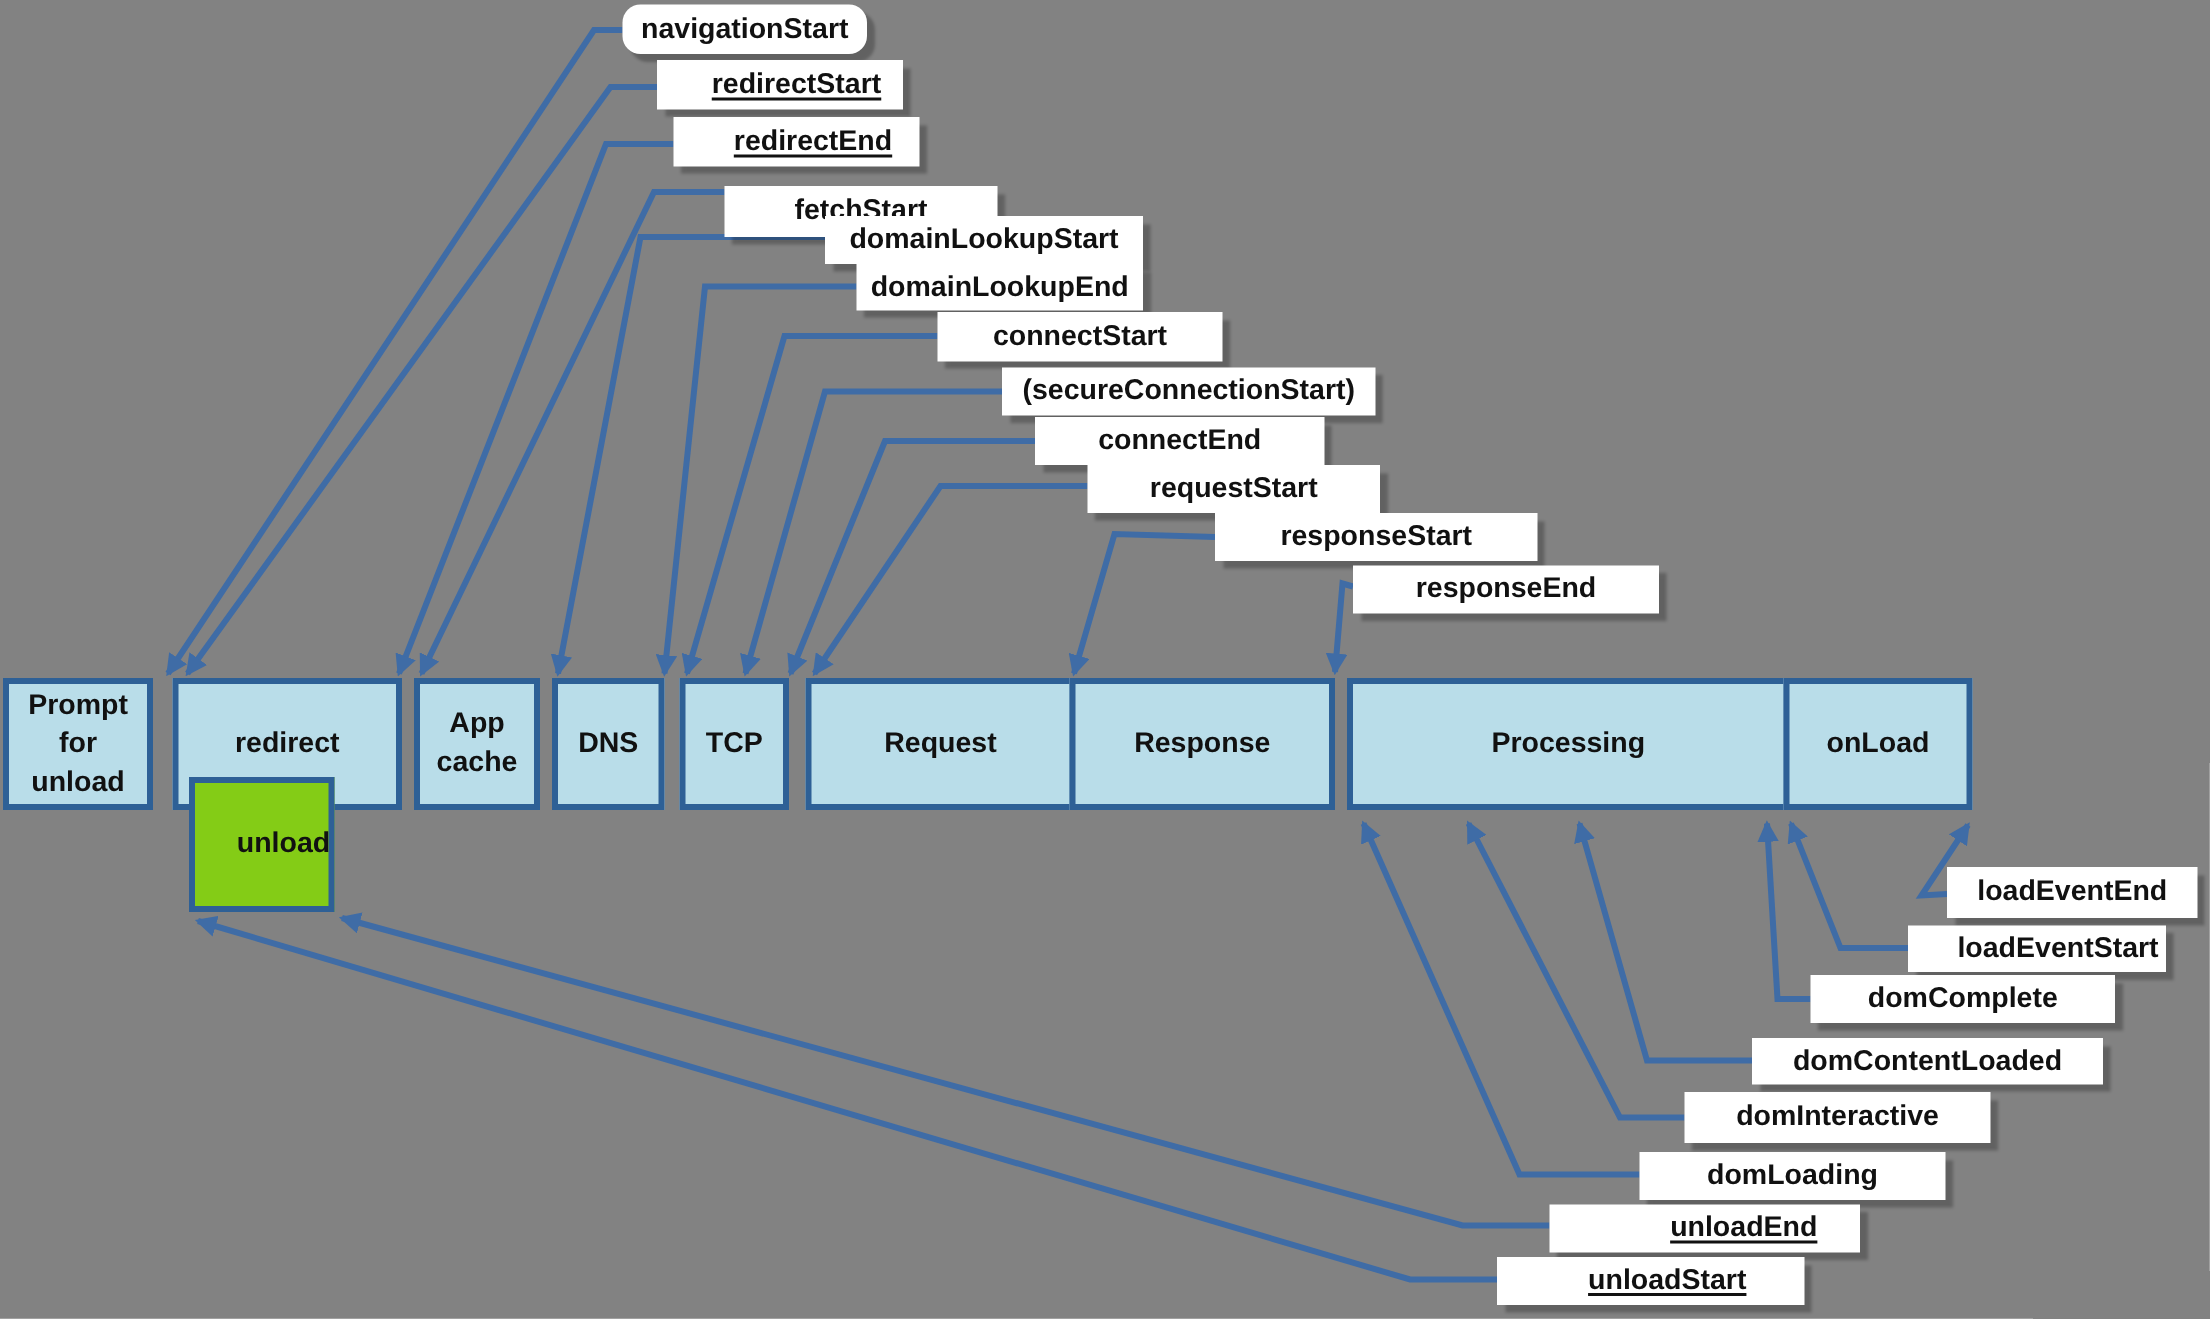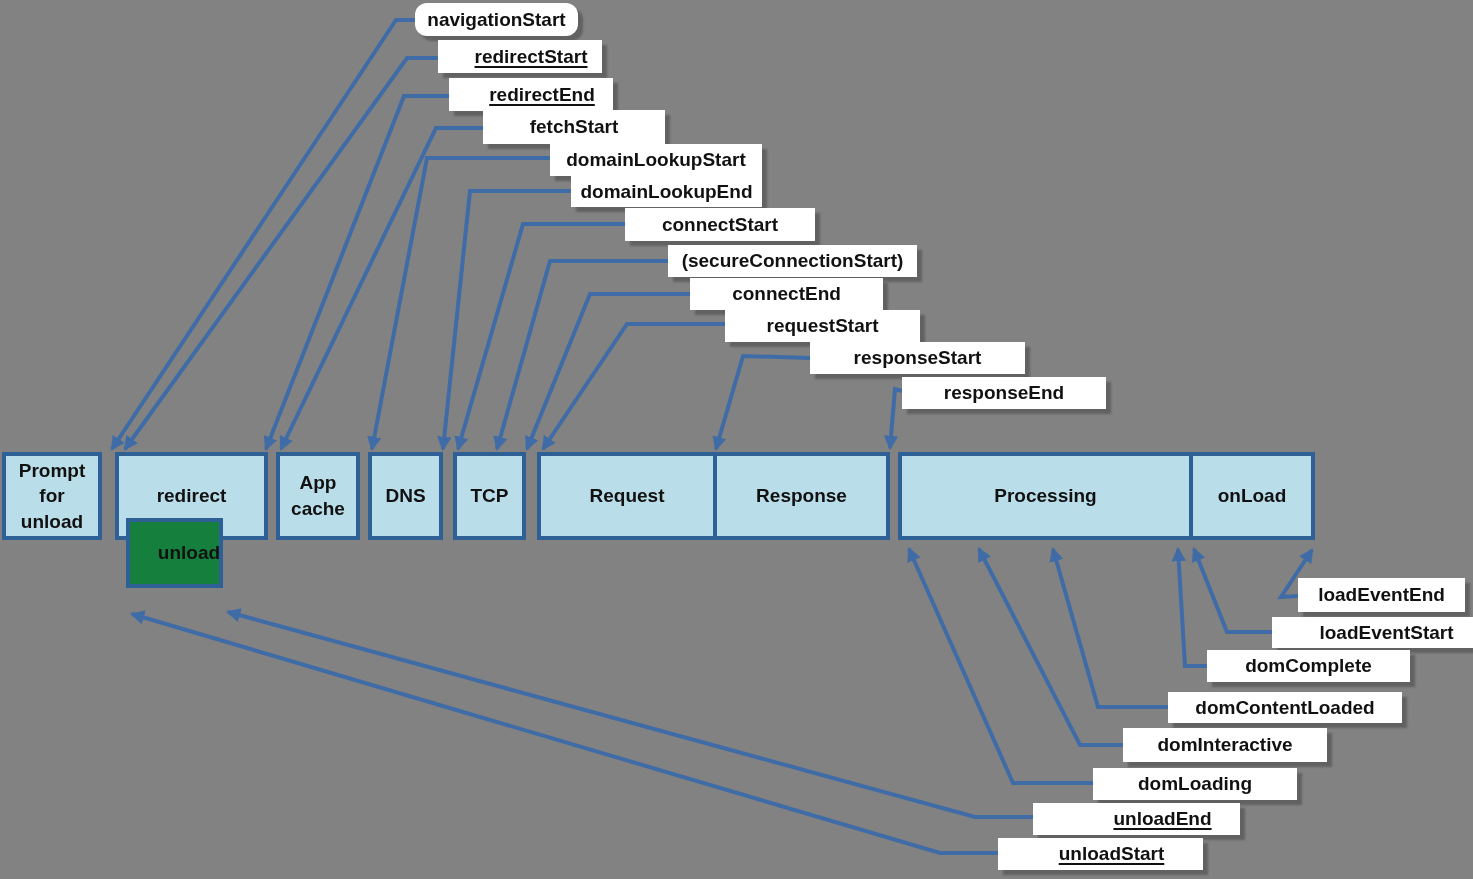--- a/index.html
+++ b/index.html
@@ -92,33 +92,33 @@
     </div>
     <div class="tbox" style="left: 713px; top: 452px; width: 177px; height: 88px; background: rgb(185, 221, 233); border: 4px solid rgb(46, 96, 150); color: rgb(17, 17, 17);">
       <span>Response</span>
     </div>
     <div class="tbox" style="left: 898px; top: 452px; width: 295px; height: 88px; background: rgb(185, 221, 233); border: 4px solid rgb(46, 96, 150); color: rgb(17, 17, 17);">
       <span>Processing</span>
     </div>
     <div class="tbox" style="left: 1189px; top: 452px; width: 126px; height: 88px; background: rgb(185, 221, 233); border: 4px solid rgb(46, 96, 150); color: rgb(17, 17, 17);">
       <span>onLoad</span>
     </div>
-    <div class="tbox overlay" style="left: 126px; top: 518px; width: 97px; height: 70px; background: #15803d; border: 4px solid rgb(46, 96, 150); color: rgb(17, 17, 17); padding-left: 31px;">
+    <div class="tbox overlay" style="left: 126px; top: 518px; width: 97px; height: 90px; background: #84cc16; border: 4px solid rgb(46, 96, 150); color: rgb(17, 17, 17); padding-left: 31px;">
       <span>unload</span>
     </div>
     <div class="evlabel" style="left: 415px; top: 3px; width: 163px; height: 33px; color: rgb(17, 17, 17); border-radius: 12px;">
       <span>navigationStart</span>
     </div>
     <div class="evlabel u" style="left: 438px; top: 40px; width: 164px; height: 33px; color: rgb(17, 17, 17);">
       <span>redirectStart</span>
     </div>
     <div class="evlabel u" style="left: 449px; top: 78px; width: 164px; height: 33px; color: rgb(17, 17, 17);">
       <span>redirectEnd</span>
     </div>
-    <div class="evlabel" style="left: 483px; top: 110px; width: 182px; height: 34px; color: rgb(17, 17, 17);">
+    <div class="evlabel" style="left: 483px; top: 124px; width: 182px; height: 34px; color: rgb(17, 17, 17);">
       <span>fetchStart</span>
     </div>
     <div class="evlabel" style="left: 550px; top: 144px; width: 212px; height: 32px; color: rgb(17, 17, 17);">
       <span>domainLookupStart</span>
     </div>
     <div class="evlabel" style="left: 571px; top: 176px; width: 191px; height: 31px; color: rgb(17, 17, 17);">
       <span>domainLookupEnd</span>
     </div>
     <div class="evlabel" style="left: 625px; top: 208px; width: 190px; height: 33px; color: rgb(17, 17, 17);">
       <span>connectStart</span>
@@ -134,21 +134,21 @@
     </div>
     <div class="evlabel" style="left: 810px; top: 342px; width: 215px; height: 32px; color: rgb(17, 17, 17);">
       <span>responseStart</span>
     </div>
     <div class="evlabel" style="left: 902px; top: 377px; width: 204px; height: 32px; color: rgb(17, 17, 17);">
       <span>responseEnd</span>
     </div>
     <div class="evlabel" style="left: 1298px; top: 578px; width: 167px; height: 34px; color: rgb(17, 17, 17);">
       <span>loadEventEnd</span>
     </div>
-    <div class="evlabel" style="left: 1272px; top: 617px; width: 201px; height: 31px; color: rgb(17, 17, 17); padding-left: 28px;">
+    <div class="evlabel" style="left: 1272px; top: 617px; width: 172px; height: 31px; color: rgb(17, 17, 17); padding-left: 28px;">
       <span>loadEventStart</span>
     </div>
     <div class="evlabel" style="left: 1207px; top: 650px; width: 203px; height: 32px; color: rgb(17, 17, 17);">
       <span>domComplete</span>
     </div>
     <div class="evlabel" style="left: 1168px; top: 692px; width: 234px; height: 31px; color: rgb(17, 17, 17);">
       <span>domContentLoaded</span>
     </div>
     <div class="evlabel" style="left: 1123px; top: 728px; width: 204px; height: 34px; color: rgb(17, 17, 17);">
       <span>domInteractive</span>

